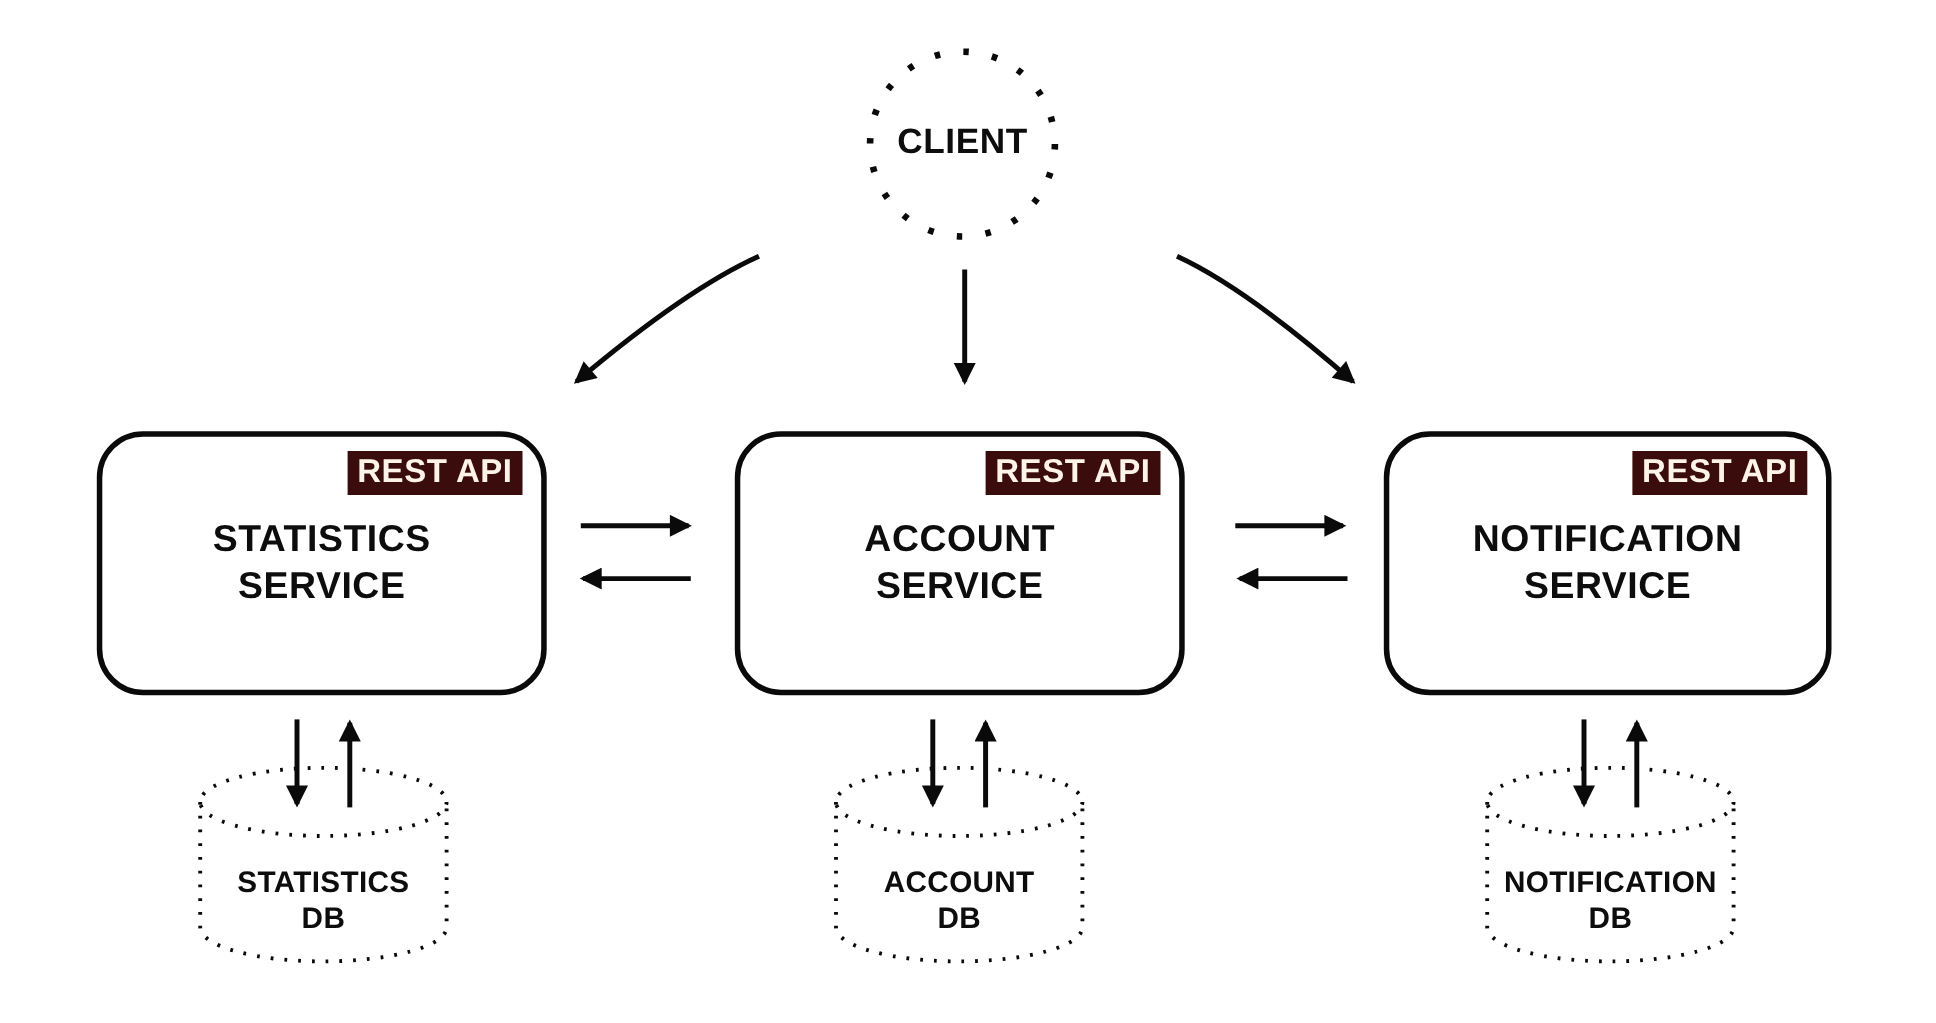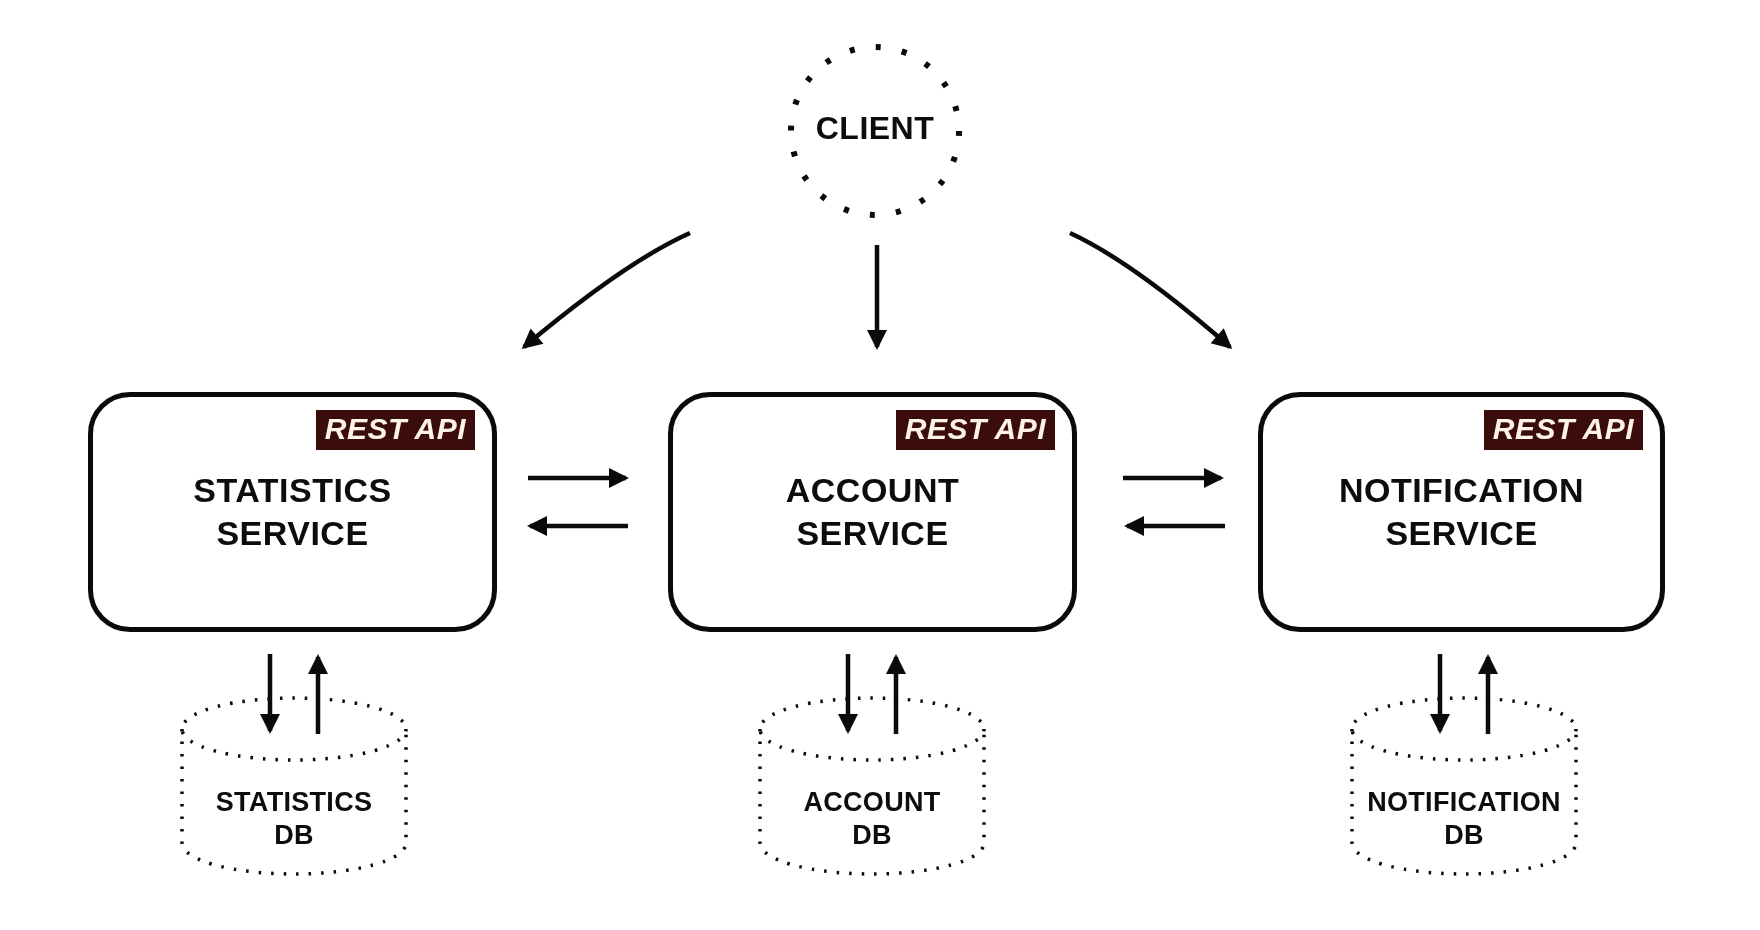--- a/index.html
+++ b/index.html
@@ -10,21 +10,21 @@
   .arrow-line{stroke-width:4.5;}
   .arrow-head{fill:var(--line,#0a0a0a);}
   .client-circle{stroke-width:6;stroke-dasharray:5 21.4;}
   .cyl{stroke-width:3.5;stroke-dasharray:2.5 10;}
   .client-label{position:absolute;left:765px;top:110px;width:220px;text-align:center;
                 font-size:32px;font-weight:bold;letter-spacing:.5px;}
   .service-box{position:absolute;top:392px;width:409px;height:240px;box-sizing:border-box;
                border:5px solid var(--line,#0a0a0a);border-radius:42px;background:var(--background,#fff);}
   .service-box .badge{position:absolute;top:13px;right:17px;background:var(--badgeBg,#3b0c0c);
                       color:var(--badgeText,#fdf3e8);font-size:30px;font-weight:bold;
-                      padding:2px 9px 4px;letter-spacing:.5px;font-style:italic;}
+                      padding:2px 9px 4px;letter-spacing:.5px;}
   .service-box .box-label{position:absolute;inset:0;display:flex;align-items:center;justify-content:center;
                           text-align:center;font-size:34px;font-weight:bold;line-height:43px;
                           white-space:pre-line;letter-spacing:.5px;}
   .db-label{position:absolute;top:786px;width:280px;text-align:center;font-size:27px;font-weight:bold;
             line-height:33px;white-space:pre-line;letter-spacing:.3px;}
 </style>
 </head>
 <body>
 
 <div class="stage">

